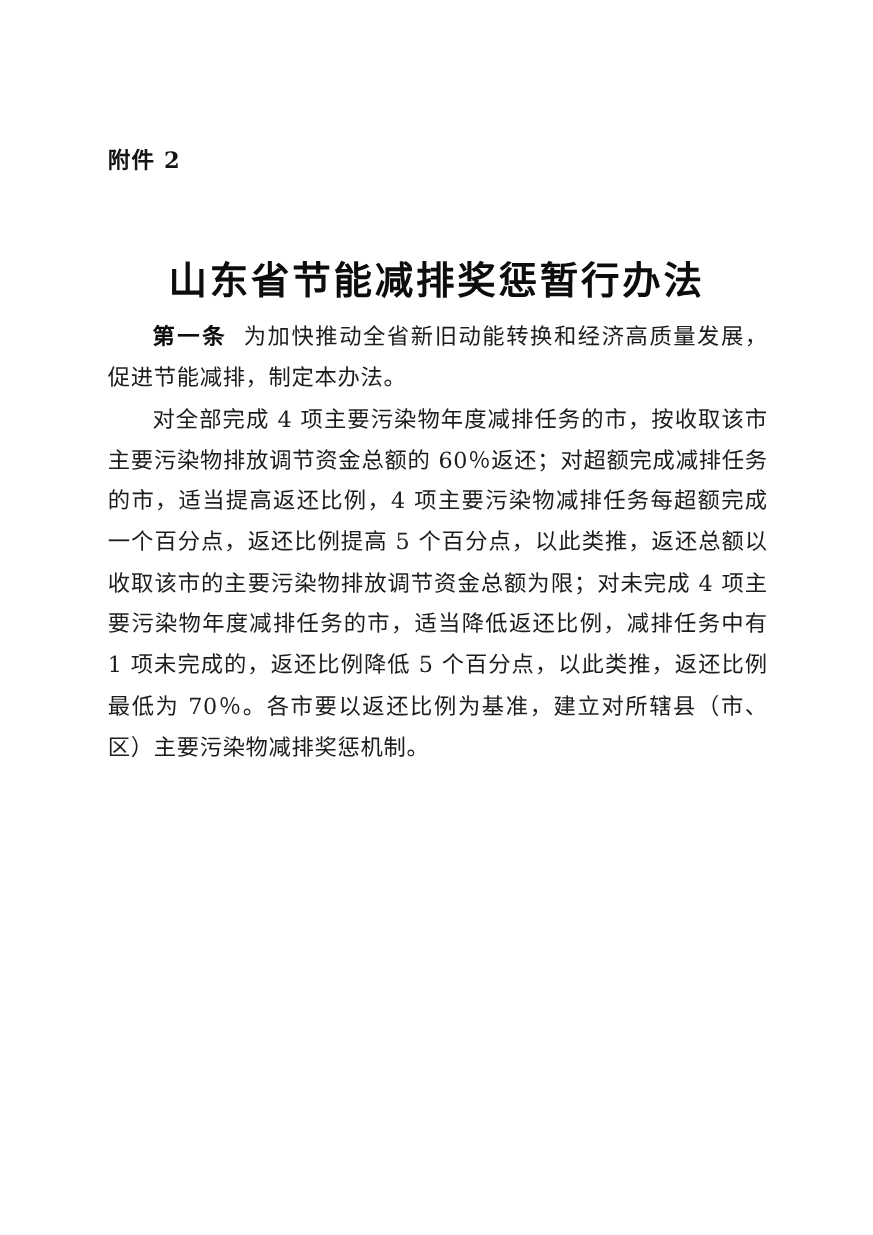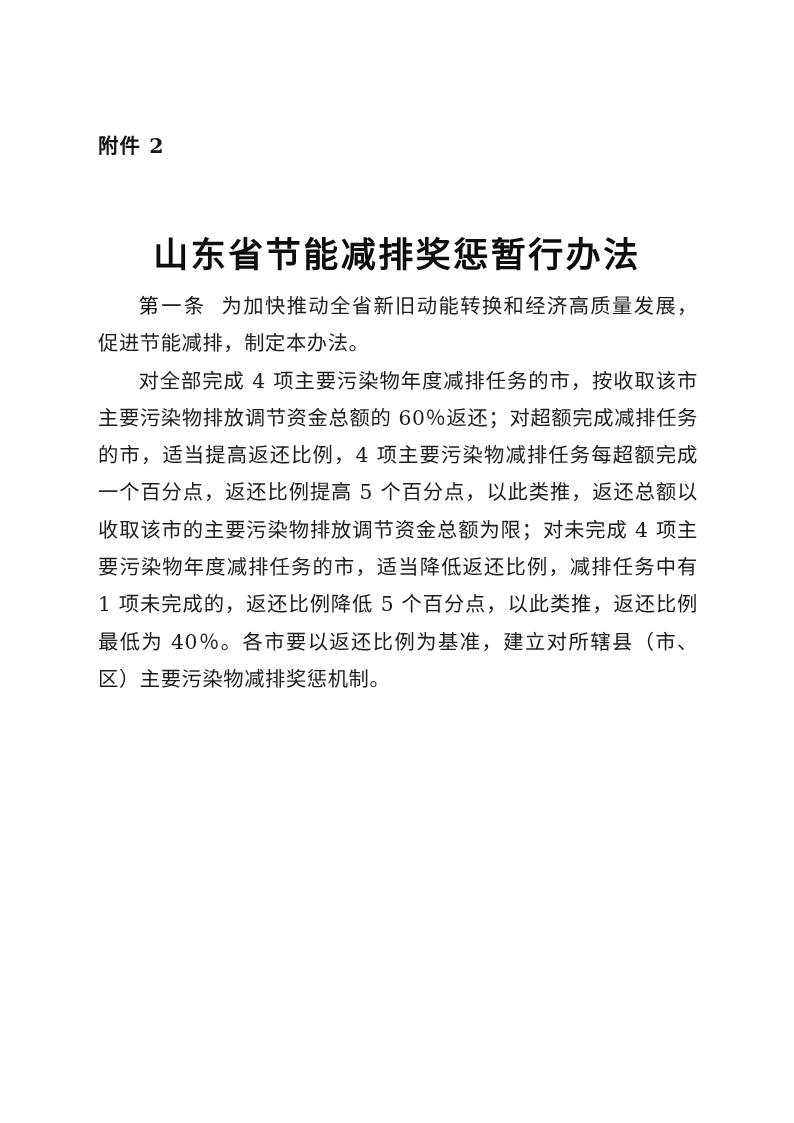--- a/index.html
+++ b/index.html
@@ -57,21 +57,21 @@
     font-size: 20.3px;
     line-height: 37.3px;
     text-align: justify;
     text-justify: inter-ideograph;
     text-indent: 2em;
     letter-spacing: 0.6px;
     color: #1c1c1c;
     word-break: break-all;
   }
   .para .art-no {
-    font-weight: 400;
+    font-weight: 700;
     letter-spacing: 1.5px;
     margin-right: 0.75em;
     color: #0d0d0d;
   }
 
   
   .page-number {
     position: absolute;
     left: 0;
     right: 0;
@@ -121,21 +121,21 @@
   <h1 class="doc-title">山东省节能减排奖惩暂行办法</h1>
 
   <div class="body-block">
 
     <p class="para">
       <span class="art-no">第一条</span><span>为加快推动全省新旧动能转换和经济高质量发展，促进节能减排，制定本办法。</span>
     </p>
 
 
     <p class="para">
-      <span>对全部完成 4 项主要污染物年度减排任务的市，按收取该市主要污染物排放调节资金总额的 60％返还；对超额完成减排任务的市，适当提高返还比例，4 项主要污染物减排任务每超额完成一个百分点，返还比例提高 5 个百分点，以此类推，返还总额以收取该市的主要污染物排放调节资金总额为限；对未完成 4 项主要污染物年度减排任务的市，适当降低返还比例，减排任务中有 1 项未完成的，返还比例降低 5 个百分点，以此类推，返还比例最低为 40％。各市要以返还比例为基准，建立对所辖县（市、区）主要污染物减排奖惩机制。</span>
+      <span>对全部完成 4 项主要污染物年度减排任务的市，按收取该市主要污染物排放调节资金总额的 60％返还；对超额完成减排任务的市，适当提高返还比例，4 项主要污染物减排任务每超额完成一个百分点，返还比例提高 5 个百分点，以此类推，返还总额以收取该市的主要污染物排放调节资金总额为限；对未完成 4 项主要污染物年度减排任务的市，适当降低返还比例，减排任务中有 1 项未完成的，返还比例降低 5 个百分点，以此类推，返还比例最低为 70％。各市要以返还比例为基准，建立对所辖县（市、区）主要污染物减排奖惩机制。</span>
     </p>
 
 
 
   </div>
 
   <div class="page-number">
     <span class="pn-inner">—  11  —</span>
   </div>
 

